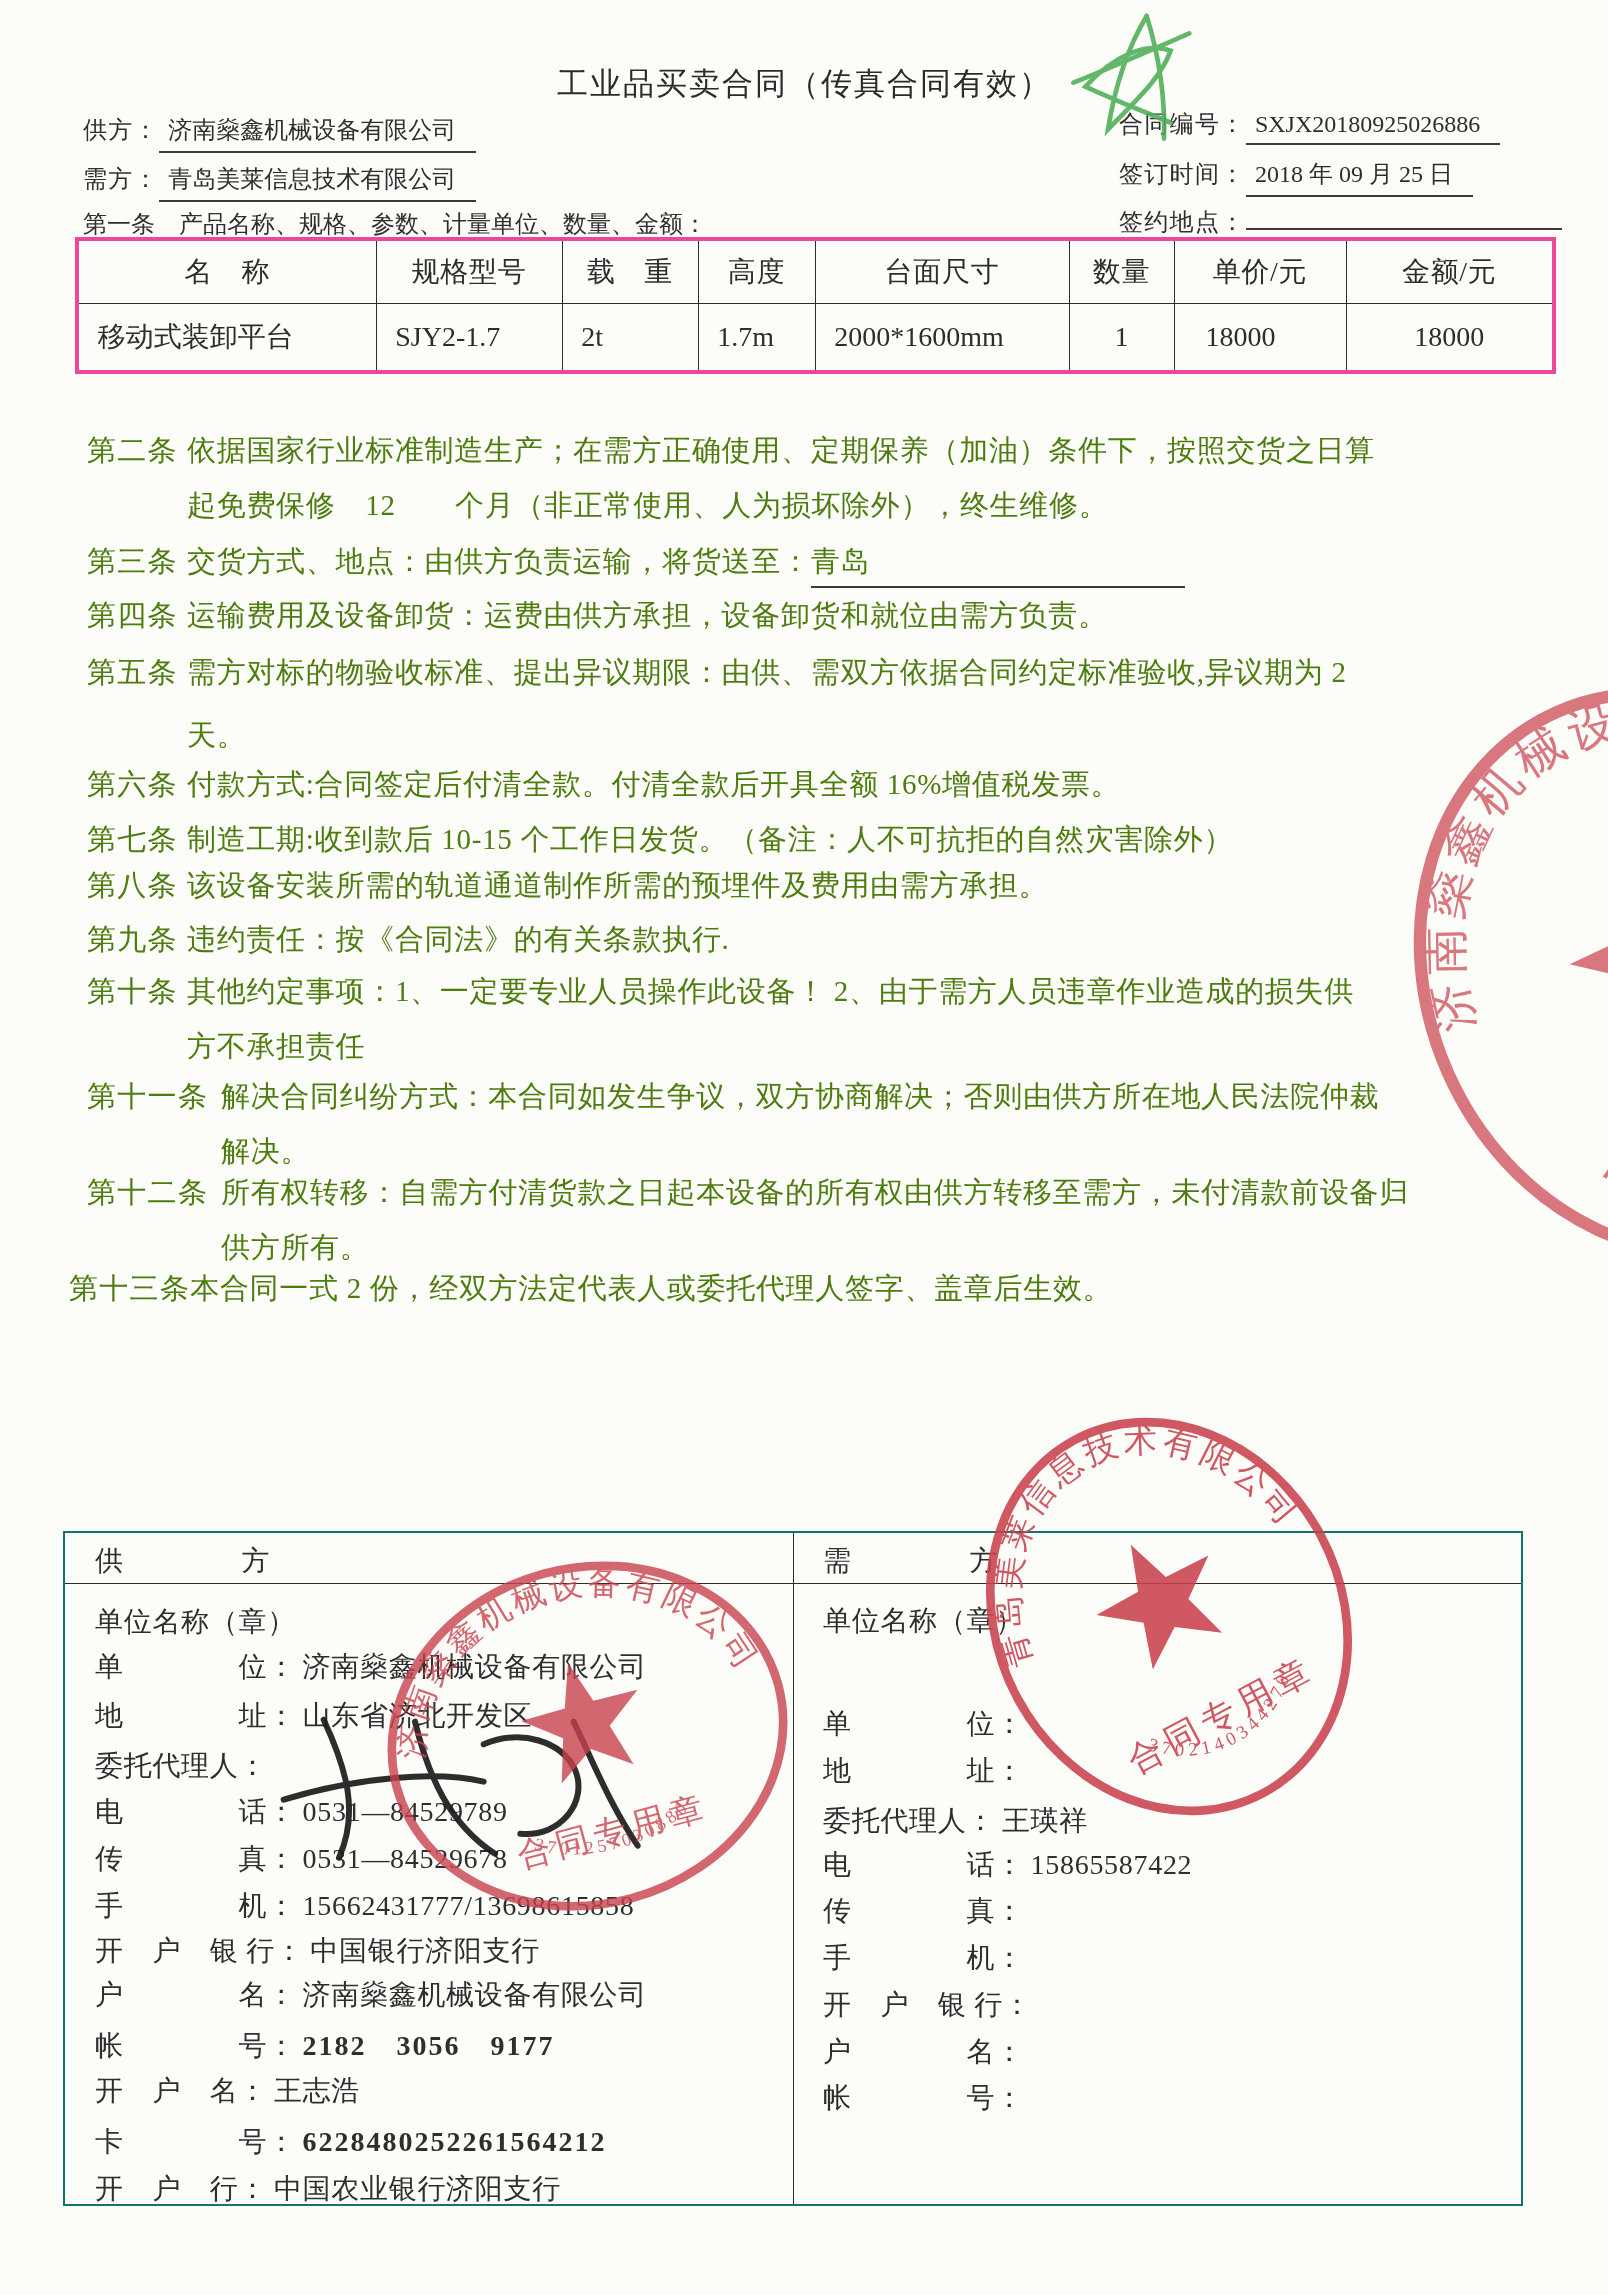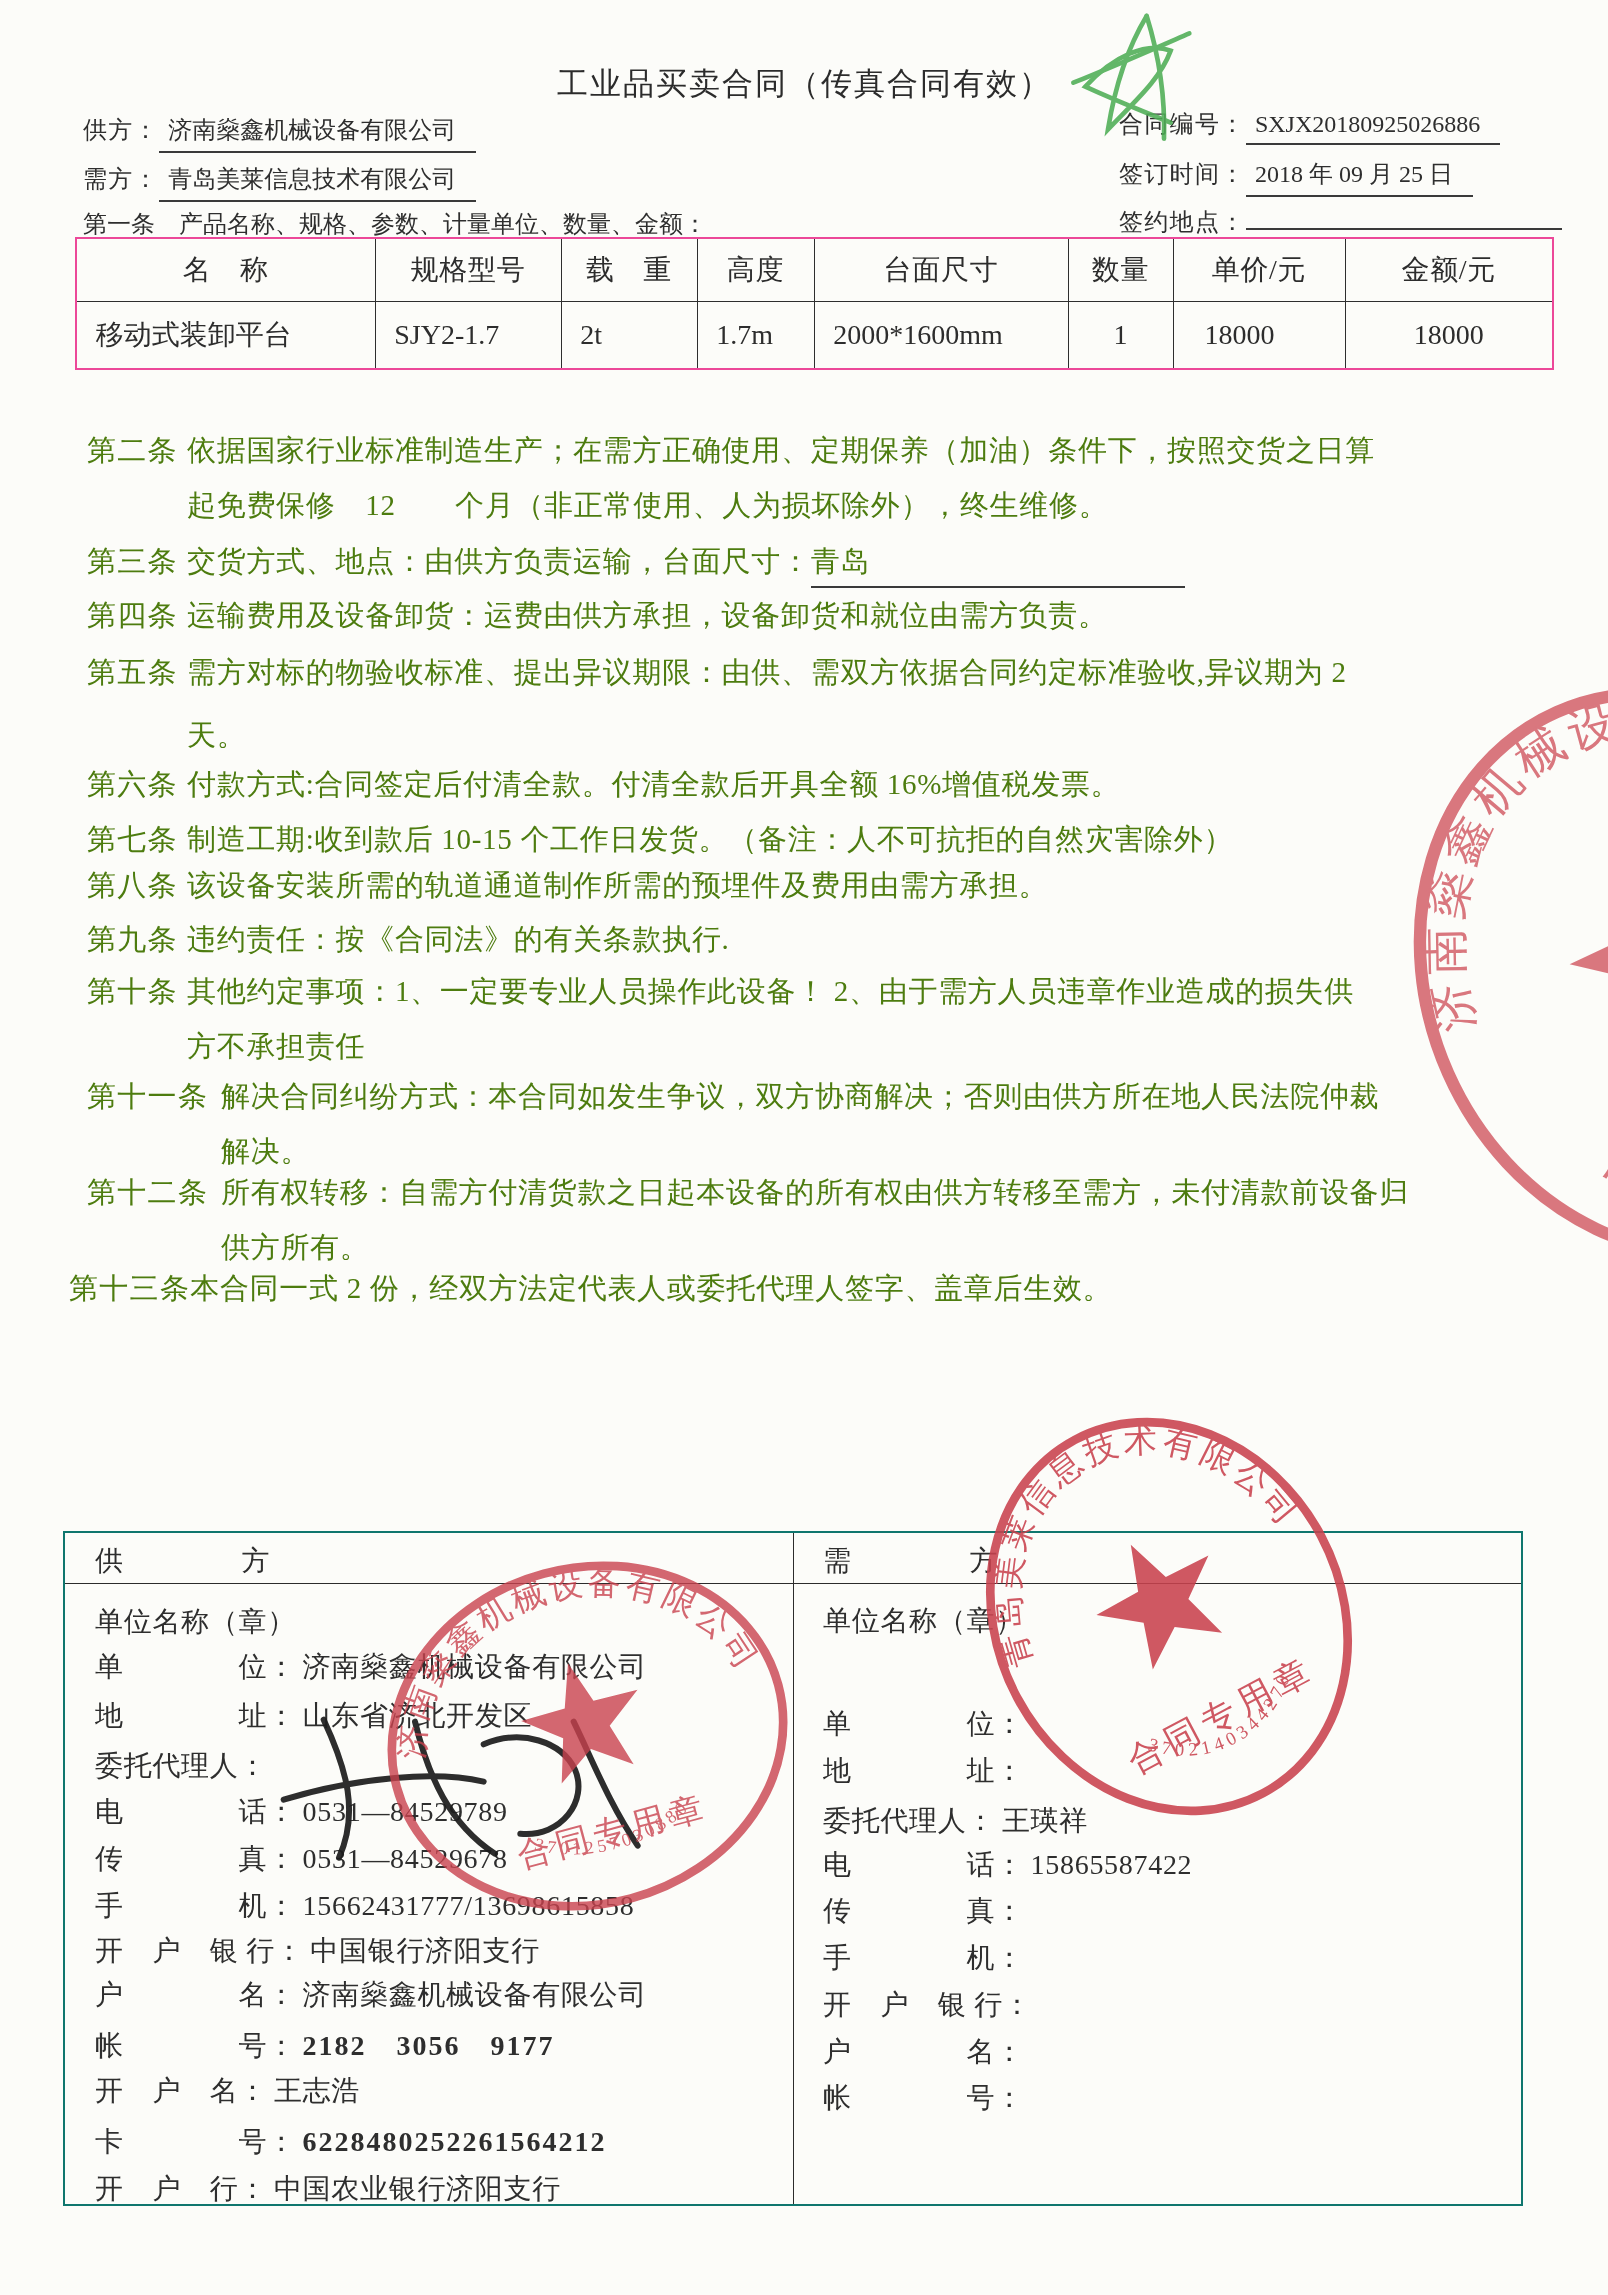--- a/index.html
+++ b/index.html
@@ -17,21 +17,21 @@
   .hline{font-size:24px;white-space:nowrap;margin-left:20px;}
   .hlabel{letter-spacing:1.3px;}
   .uval{border-bottom:2px solid #3a3a3a;padding:0 20px 4.7px 9.4px;display:inline-block;min-width:80px;}
   .uval.wide{min-width:287px;}
   
   table.ptable{
     border-collapse:collapse;table-layout:fixed;width:1477px;
     font-size:28px;color:#2d2d2d;
   }
   table.ptable td{border:1.3px solid #2e2e2e;padding:0;}
-  table.ptable{border:2px solid #ec4899;}
+  table.ptable{border:4px solid #ec4899;}
   .ptable .th{text-align:center;height:62px;vertical-align:middle;letter-spacing:0.7px;}
   .ptable .td{height:66px;vertical-align:middle;padding-left:18.7px;}
   .ptable .td.center{text-align:center;padding-left:0;}
   .ptable .foot{height:47px;vertical-align:middle;padding-left:17.4px;letter-spacing:0.7px;}
   
   .clause{display:flex;align-items:flex-start;left:87px;font-size:29px;color:#4d7c0f;}
   .cno{flex:0 0 100px;letter-spacing:1.3px;white-space:nowrap;}
   .cno.w4{flex:0 0 134px;}
   .cno.auto{flex:0 0 auto;}
   .ctext{width:1409px;}
@@ -121,21 +121,21 @@
   <span class="cno">第二条</span>
   <div class="ctext">
       <div class="cline">依据国家行业标准制造生产；在需方正确使用、定期保养（加油）条件下，按照交货之日算</div>
   <div class="cline">起免费保修　12　　个月（非正常使用、人为损坏除外），终生维修。</div>
     </div>
 </div>
 
 <div class="abs clause" style="top:542px">
   <span class="cno">第三条</span>
   <div class="ctext">
-      <div class="cline"><span>交货方式、地点：由供方负责运输，台面尺寸：</span><span class="culine">青岛</span></div>
+      <div class="cline"><span>交货方式、地点：由供方负责运输，将货送至：</span><span class="culine">青岛</span></div>
     </div>
 </div>
 
 <div class="abs clause" style="top:596px">
   <span class="cno">第四条</span>
   <div class="ctext">
       <div class="cline">运输费用及设备卸货：运费由供方承担，设备卸货和就位由需方负责。</div>
     </div>
 </div>
 

